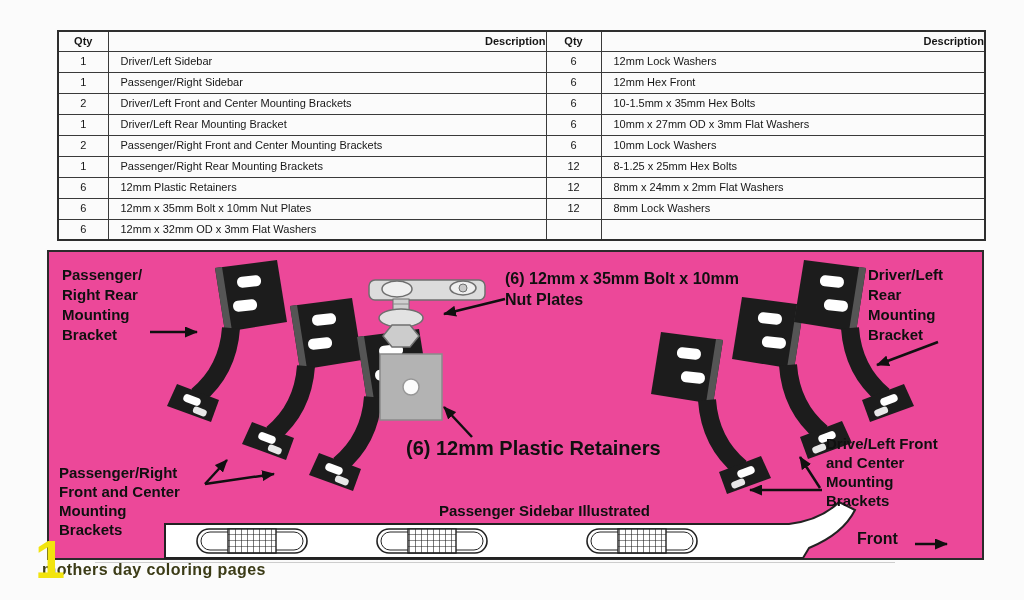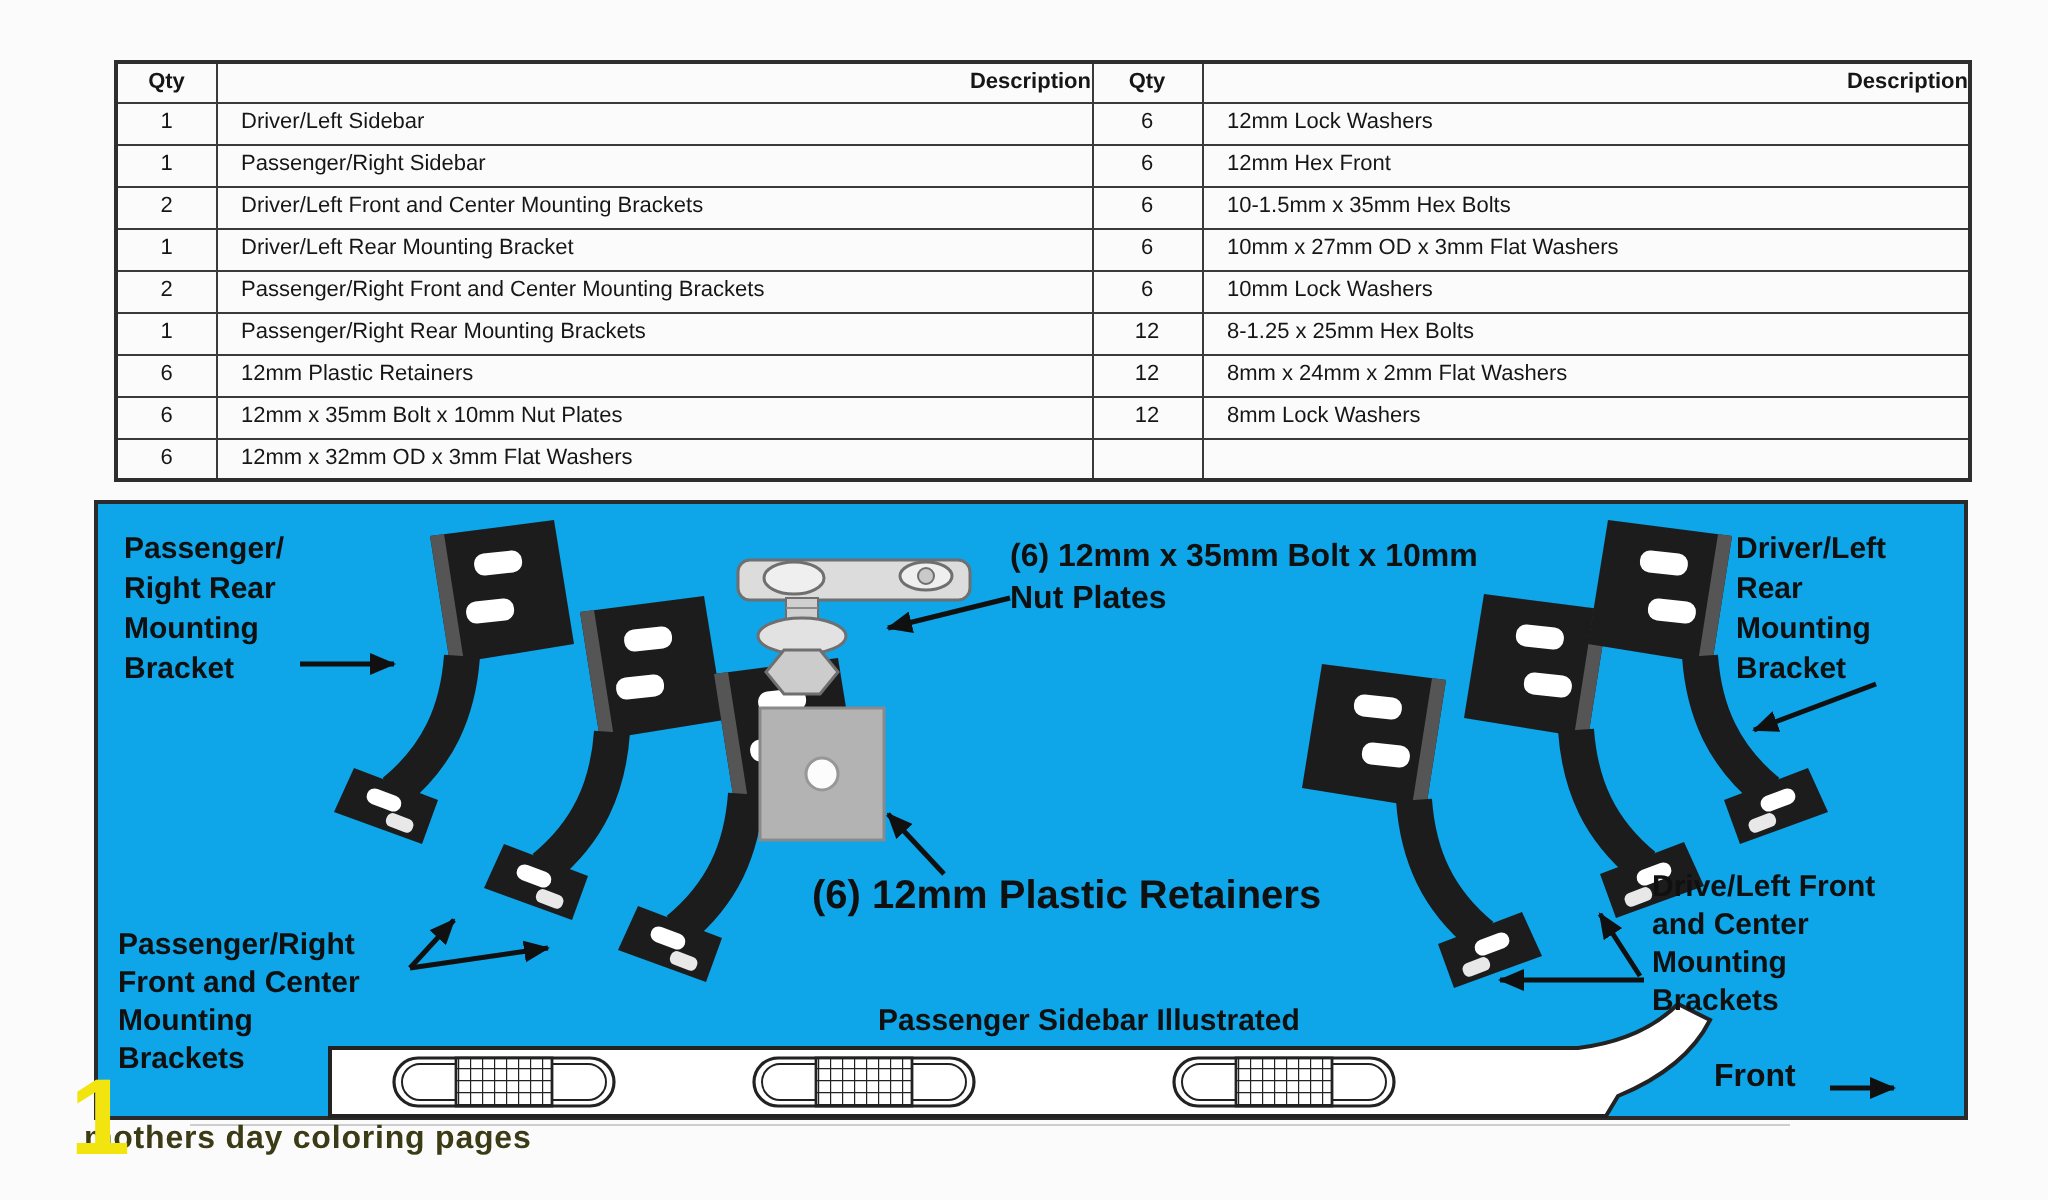--- a/index.html
+++ b/index.html
@@ -20,21 +20,21 @@
   .parts-table th, .parts-table td {
     border:1px solid #3a3a3a; height:20px; overflow:hidden;
     white-space:nowrap; vertical-align:middle;
   }
   .parts-table th { font-weight:bold; text-align:right; padding-left:12px; }
   .parts-table th.qty, .parts-table td.qty { text-align:center; padding-left:0; }
   .parts-table td.desc { padding-left:12px; }
   
   .diagram-box {
     position:absolute; left:47px; top:250px; width:937px; height:310px;
-    border:2px solid #2b2b2b; background:#0ea5e9;
+    border:2px solid #2b2b2b; background:#ec4899;
   }
   .diagram-svg { position:absolute; left:0; top:0; width:937px; height:310px; }
   .lbl {
     position:absolute; font-weight:bold; color:#101010;
     white-space:pre-line; font-size:15px; line-height:20px;
   }
   .lbl-passenger-rear { left:13px; top:13px; width:120px; }
   .lbl-nut-plates    { left:456px; top:16px; width:300px; font-size:16px; line-height:21px; }
   .lbl-retainers     { left:357px; top:186px; font-size:20px; }
   .lbl-driver-rear   { left:819px; top:13px; width:112px; }

